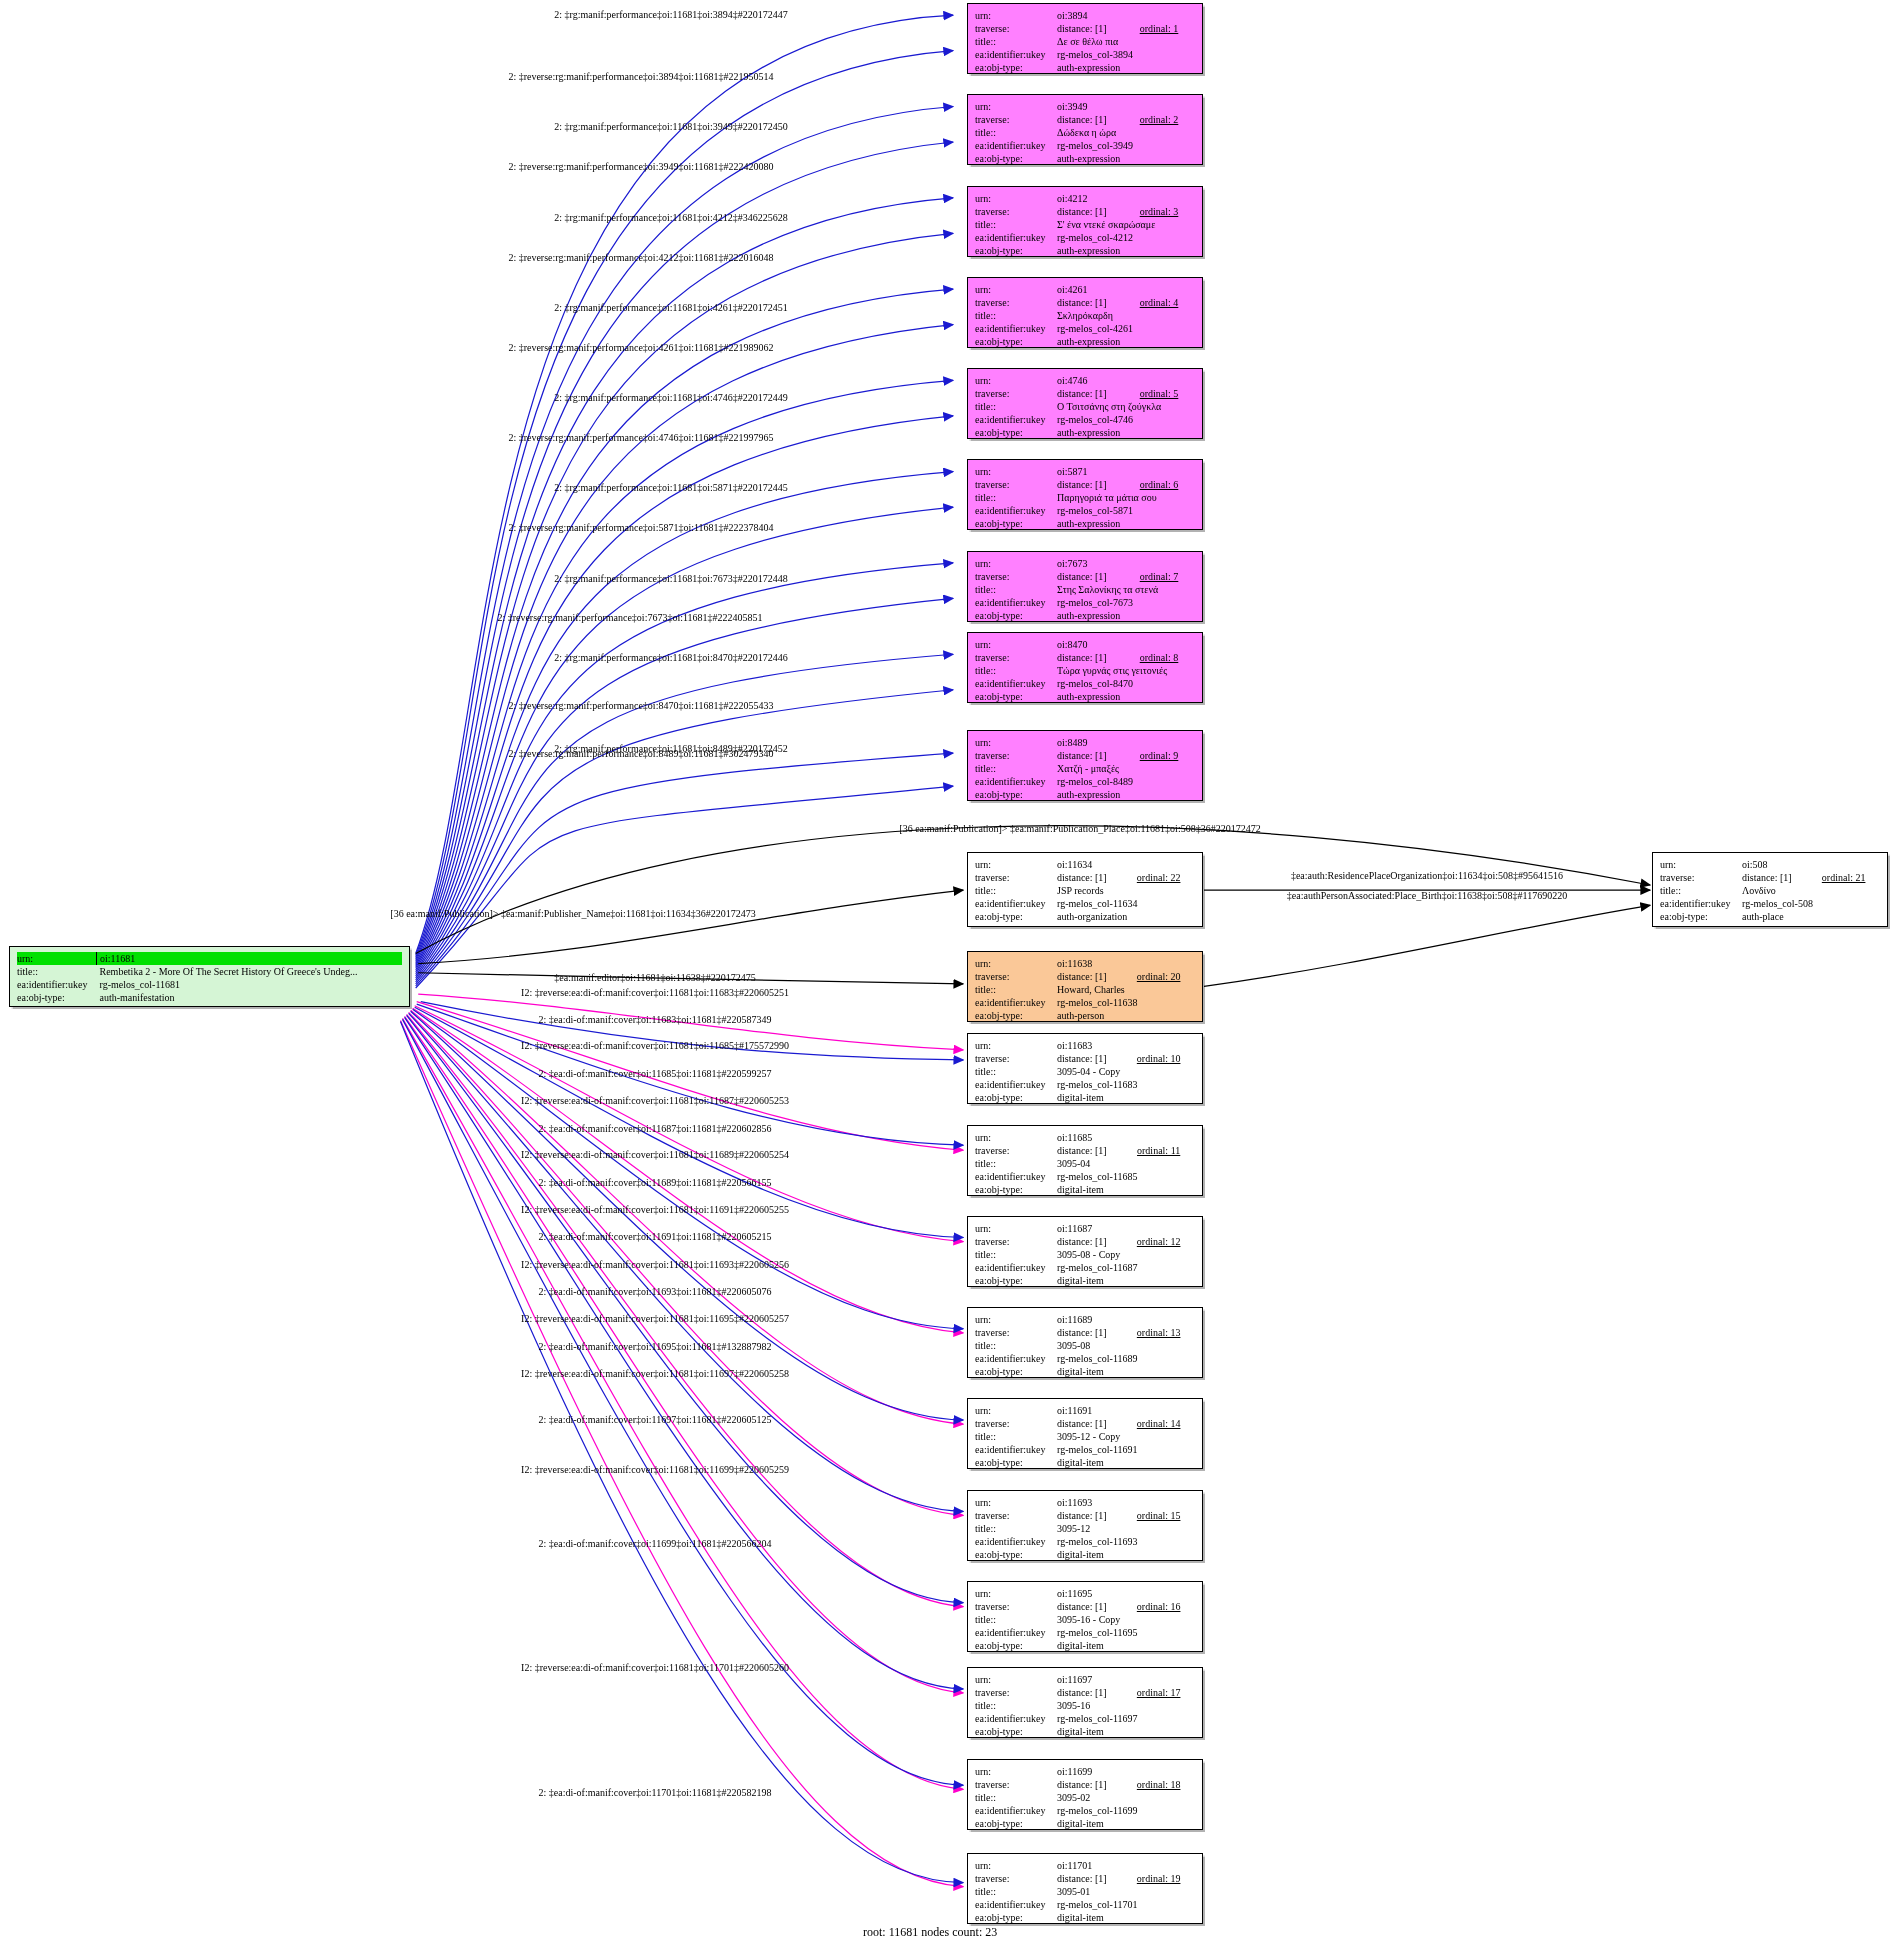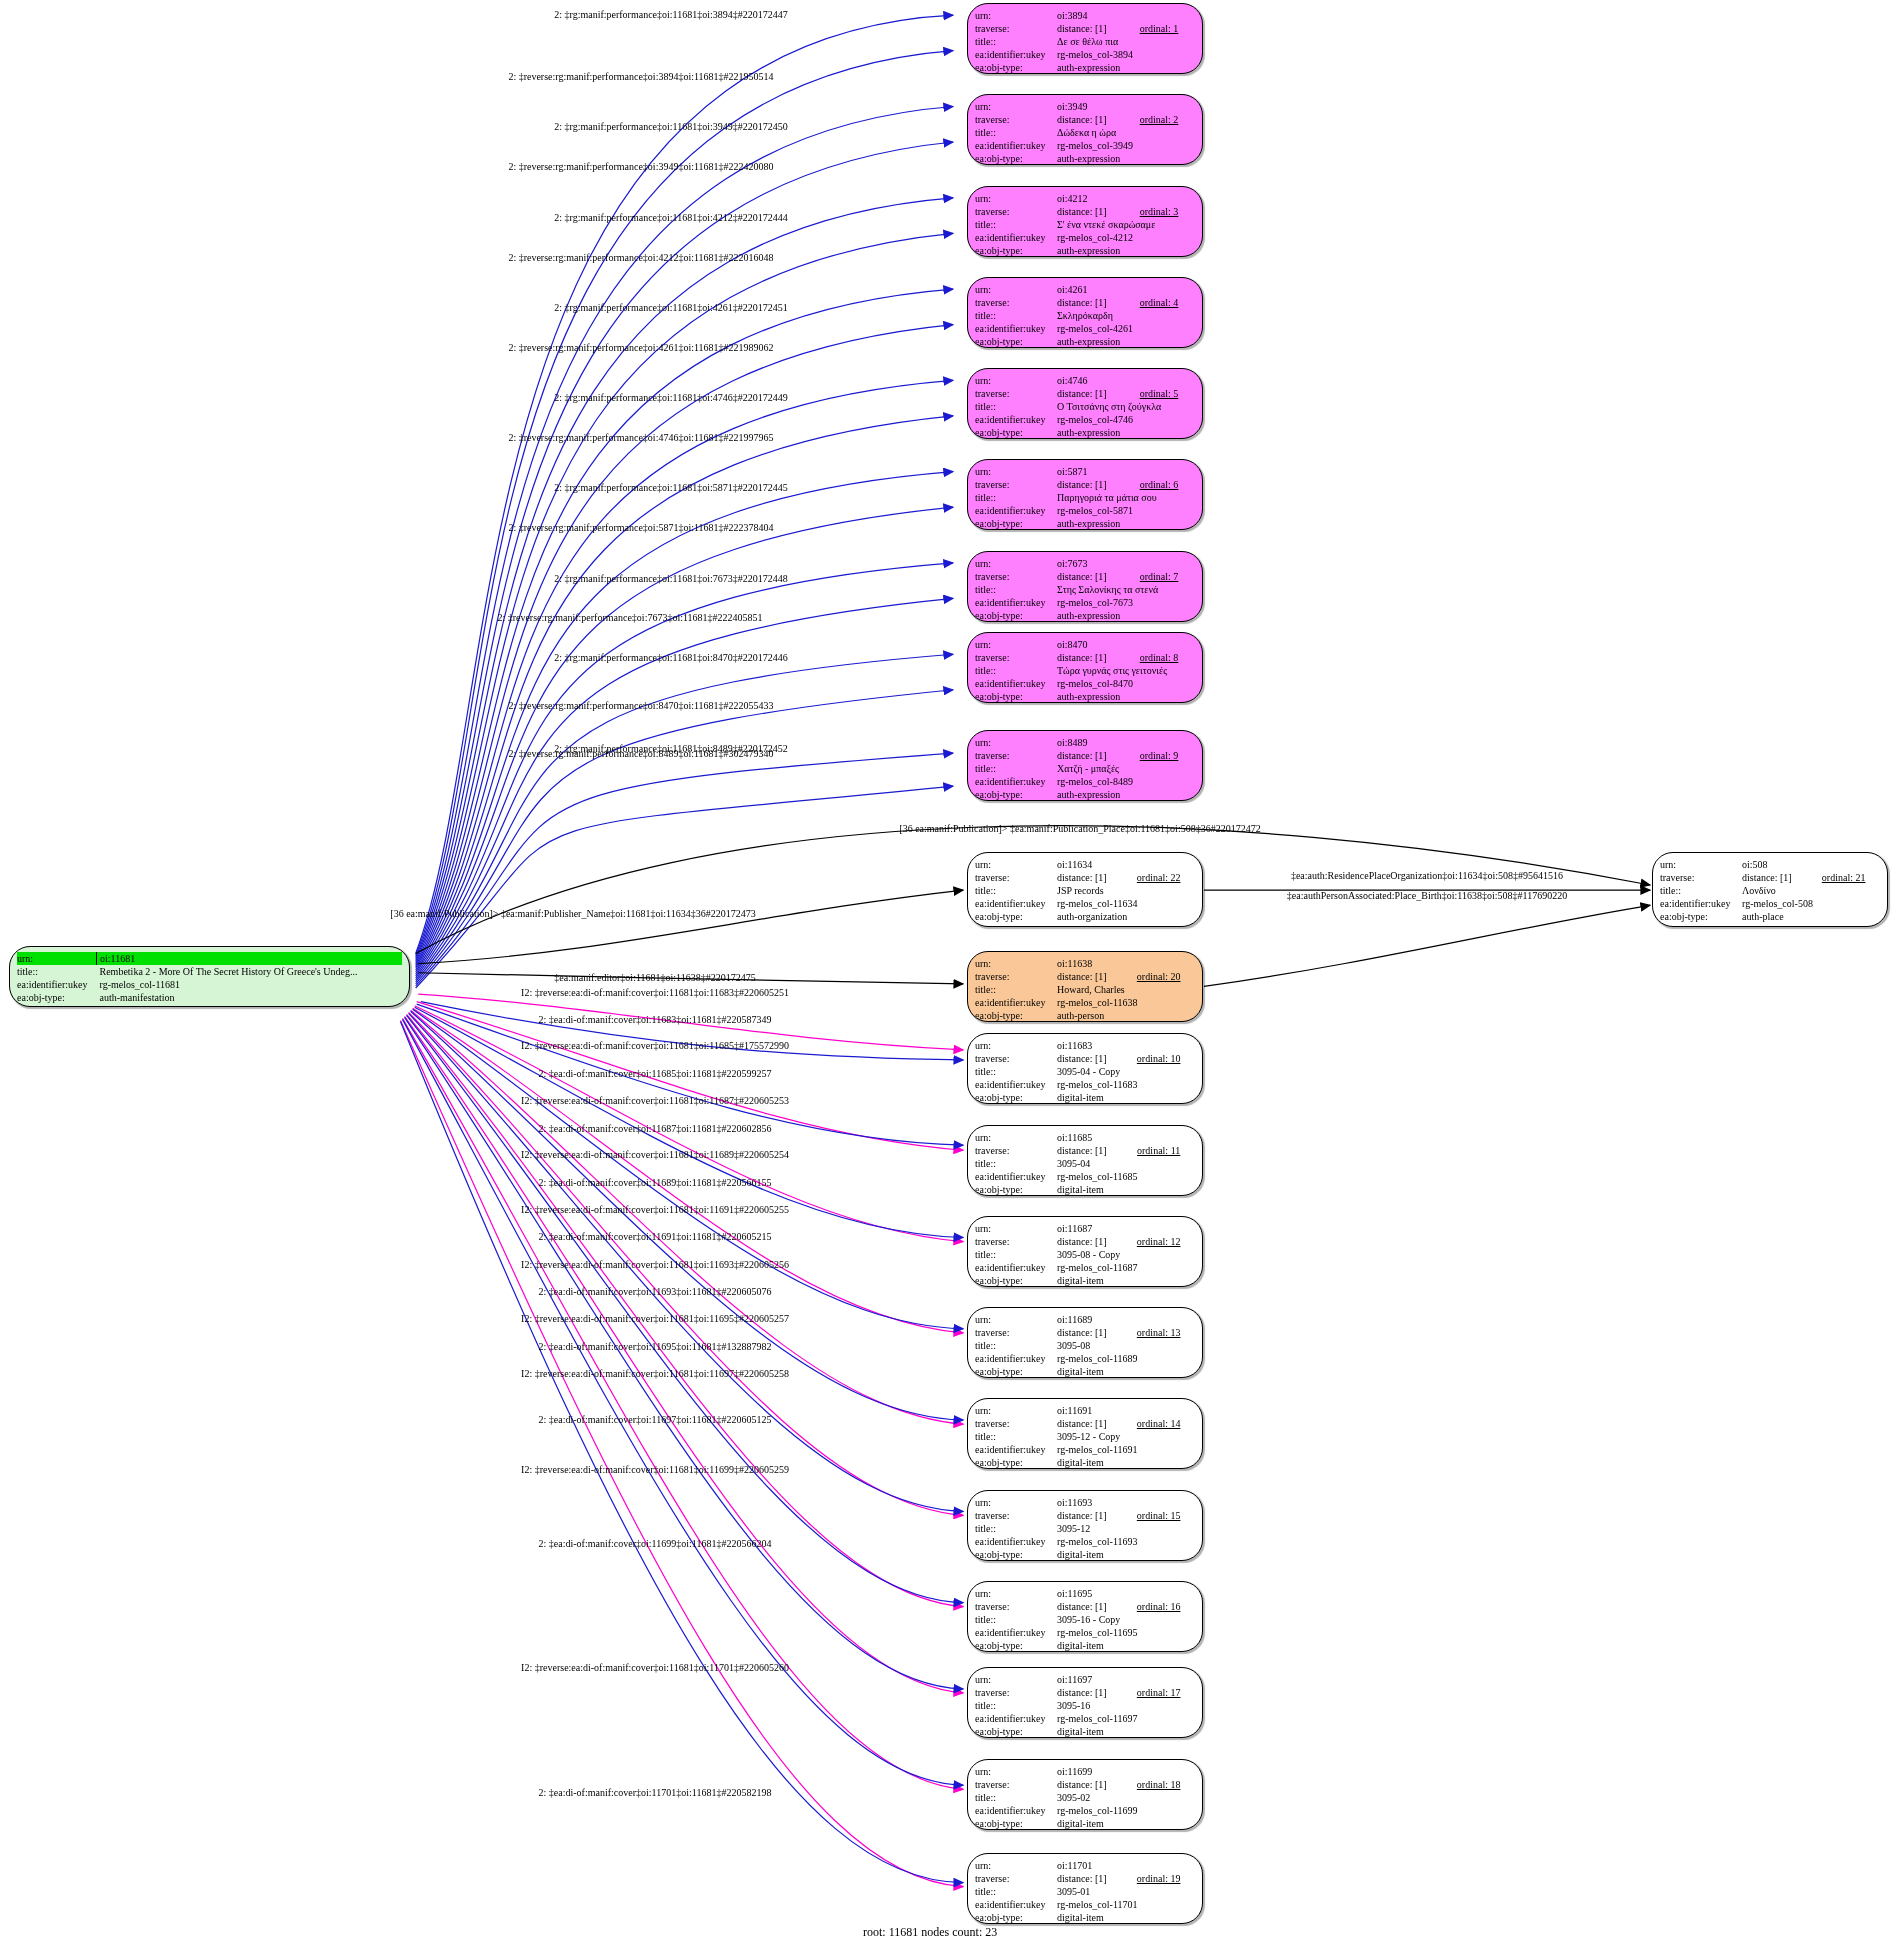--- a/index.html
+++ b/index.html
@@ -21,21 +21,21 @@
   #edge-layer {
     position: absolute;
     left: 0; top: 0;
     width: 1898px;
     height: 1946px;
     pointer-events: none;
   }
   .node {
     position: absolute;
     border: 1px solid #000;
-    border-radius: 21px;
+    border-radius: 0;
     background: #ffffff;
     box-sizing: border-box;
     padding: 5px 7px 5px 7px;
     box-shadow: 1.5px 1.5px 1px rgba(0,0,0,0.30);
     overflow: hidden;
   }
   .node.pink   { background: #ff80ff; }
   .node.green  { background: #d5f5d5; }
   .node.orange { background: #fac898; }
   .node.white  { background: #ffffff; }
@@ -758,21 +758,21 @@
             </tr>
           </tbody>
         </table>
       </div>
     </div>
   <div id="label-layer">
       <div class="elabel" style="left: 671px; top: 10px;">2: ‡rg:manif:performance‡oi:11681‡oi:3894‡#220172447</div>
       <div class="elabel" style="left: 641px; top: 72px;">2: ‡reverse:rg:manif:performance‡oi:3894‡oi:11681‡#221950514</div>
       <div class="elabel" style="left: 671px; top: 122px;">2: ‡rg:manif:performance‡oi:11681‡oi:3949‡#220172450</div>
       <div class="elabel" style="left: 641px; top: 162px;">2: ‡reverse:rg:manif:performance‡oi:3949‡oi:11681‡#222420080</div>
-      <div class="elabel" style="left: 671px; top: 213px;">2: ‡rg:manif:performance‡oi:11681‡oi:4212‡#220172444</div>
+      <div class="elabel" style="left: 671px; top: 213px;">2: ‡rg:manif:performance‡oi:11681‡oi:4212‡#346225628</div>
       <div class="elabel" style="left: 641px; top: 253px;">2: ‡reverse:rg:manif:performance‡oi:4212‡oi:11681‡#222016048</div>
       <div class="elabel" style="left: 671px; top: 303px;">2: ‡rg:manif:performance‡oi:11681‡oi:4261‡#220172451</div>
       <div class="elabel" style="left: 641px; top: 343px;">2: ‡reverse:rg:manif:performance‡oi:4261‡oi:11681‡#221989062</div>
       <div class="elabel" style="left: 671px; top: 393px;">2: ‡rg:manif:performance‡oi:11681‡oi:4746‡#220172449</div>
       <div class="elabel" style="left: 641px; top: 433px;">2: ‡reverse:rg:manif:performance‡oi:4746‡oi:11681‡#221997965</div>
       <div class="elabel" style="left: 671px; top: 483px;">2: ‡rg:manif:performance‡oi:11681‡oi:5871‡#220172445</div>
       <div class="elabel" style="left: 641px; top: 523px;">2: ‡reverse:rg:manif:performance‡oi:5871‡oi:11681‡#222378404</div>
       <div class="elabel" style="left: 671px; top: 574px;">2: ‡rg:manif:performance‡oi:11681‡oi:7673‡#220172448</div>
       <div class="elabel" style="left: 630px; top: 613px;">2: ‡reverse:rg:manif:performance‡oi:7673‡oi:11681‡#222405851</div>
       <div class="elabel" style="left: 671px; top: 653px;">2: ‡rg:manif:performance‡oi:11681‡oi:8470‡#220172446</div>

